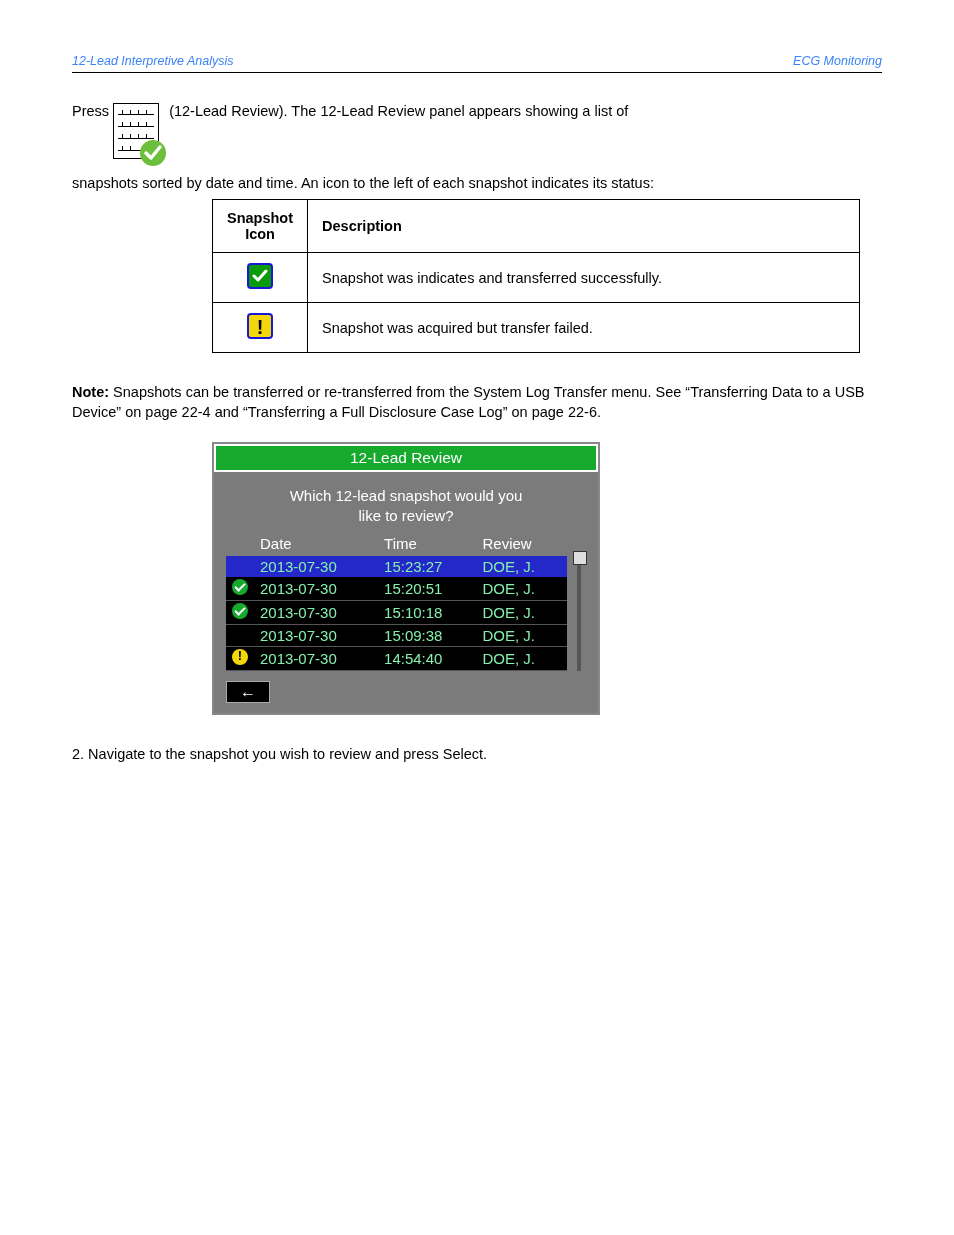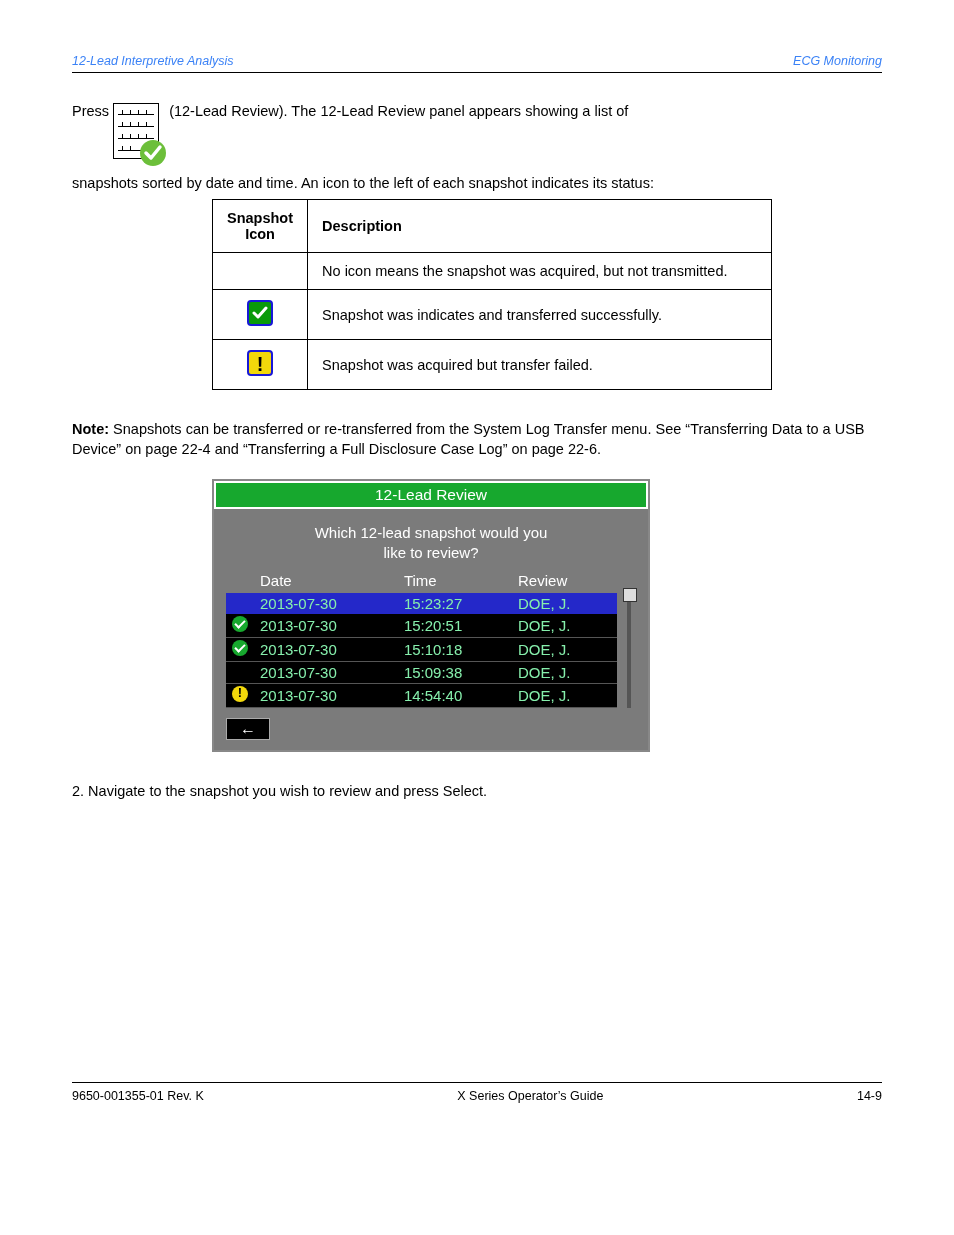--- a/index.html
+++ b/index.html
@@ -57,21 +57,21 @@
     height: 26px;
     border-radius: 50%;
     background: #6cbf3a;
   }
   .press-icon .check-badge svg { display:block; }
   .press-text { vertical-align: top; }
   .symbol-intro { margin: 16px 0 8px 0; }
 
   .icon-table {
     border-collapse: collapse;
-    width: 560px;
+    width: 648px;
     margin-left: 140px;
     font-size: 14.5px;
   }
   .icon-table td, .icon-table th {
     border: 1px solid #000;
     padding: 10px 14px;
     vertical-align: middle;
     text-align: left;
   }
   .icon-table th { font-weight: bold; }
@@ -89,21 +89,21 @@
   .mini-warn .bang {
     position:absolute; left:0; right:0; top:0; bottom:0;
     color:#000; font-weight:bold; font-size:20px;
     line-height:24px; text-align:center;
   }
 
   .section-text { margin-top: 30px; line-height: 1.35; }
 
   
   .device {
-    width: 438px;
+    width: 388px;
     margin: 20px 0 10px 140px;
     border: 2px solid #888;
     font-family: Arial, sans-serif;
   }
   .device .d-title {
     background: #17a82e;
     border: 2px solid #fff;
     color: #fff;
     text-align: center;
     font-size: 15.5px;
@@ -227,24 +227,20 @@
   </div>
   <div class="symbol-intro">snapshots sorted by date and time. An icon to the left of each snapshot indicates its status:</div>
 
   <table class="icon-table">
     <tbody>
         <tr>
       <th class="icon-cell">Snapshot Icon</th>
       <th>Description</th>
     </tr>
     <tr>
-      <td class="icon-cell"></td>
-      <td>No icon means the snapshot was acquired, but not transmitted.</td>
-    </tr>
-    <tr>
       <td class="icon-cell">
         <span class="mini-check">
           <svg width="18" height="18" viewBox="0 0 18 18">
                 <path d="M3 9 L7 13 L15 4" stroke="#fff" stroke-width="3" fill="none" stroke-linecap="round" stroke-linejoin="round"></path>
               </svg>
         </span>
       </td>
       <td>Snapshot was indicates and transferred successfully.</td>
     </tr>
     <tr>
@@ -313,19 +309,14 @@
           <div class="track"></div>
           <div class="thumb"></div>
         </div>
       </div>
       <div class="backbtn">←</div>
     </div>
   </div>
 
   <div class="section-text">2. Navigate to the snapshot you wish to review and press Select.</div>
 
-  <div class="footer">
-    <span>9650-001355-01 Rev. K</span>
-    <span>X Series Operator’s Guide</span>
-    <span>14-9</span>
-  </div>
 
 </div>
 
 </body></html>

